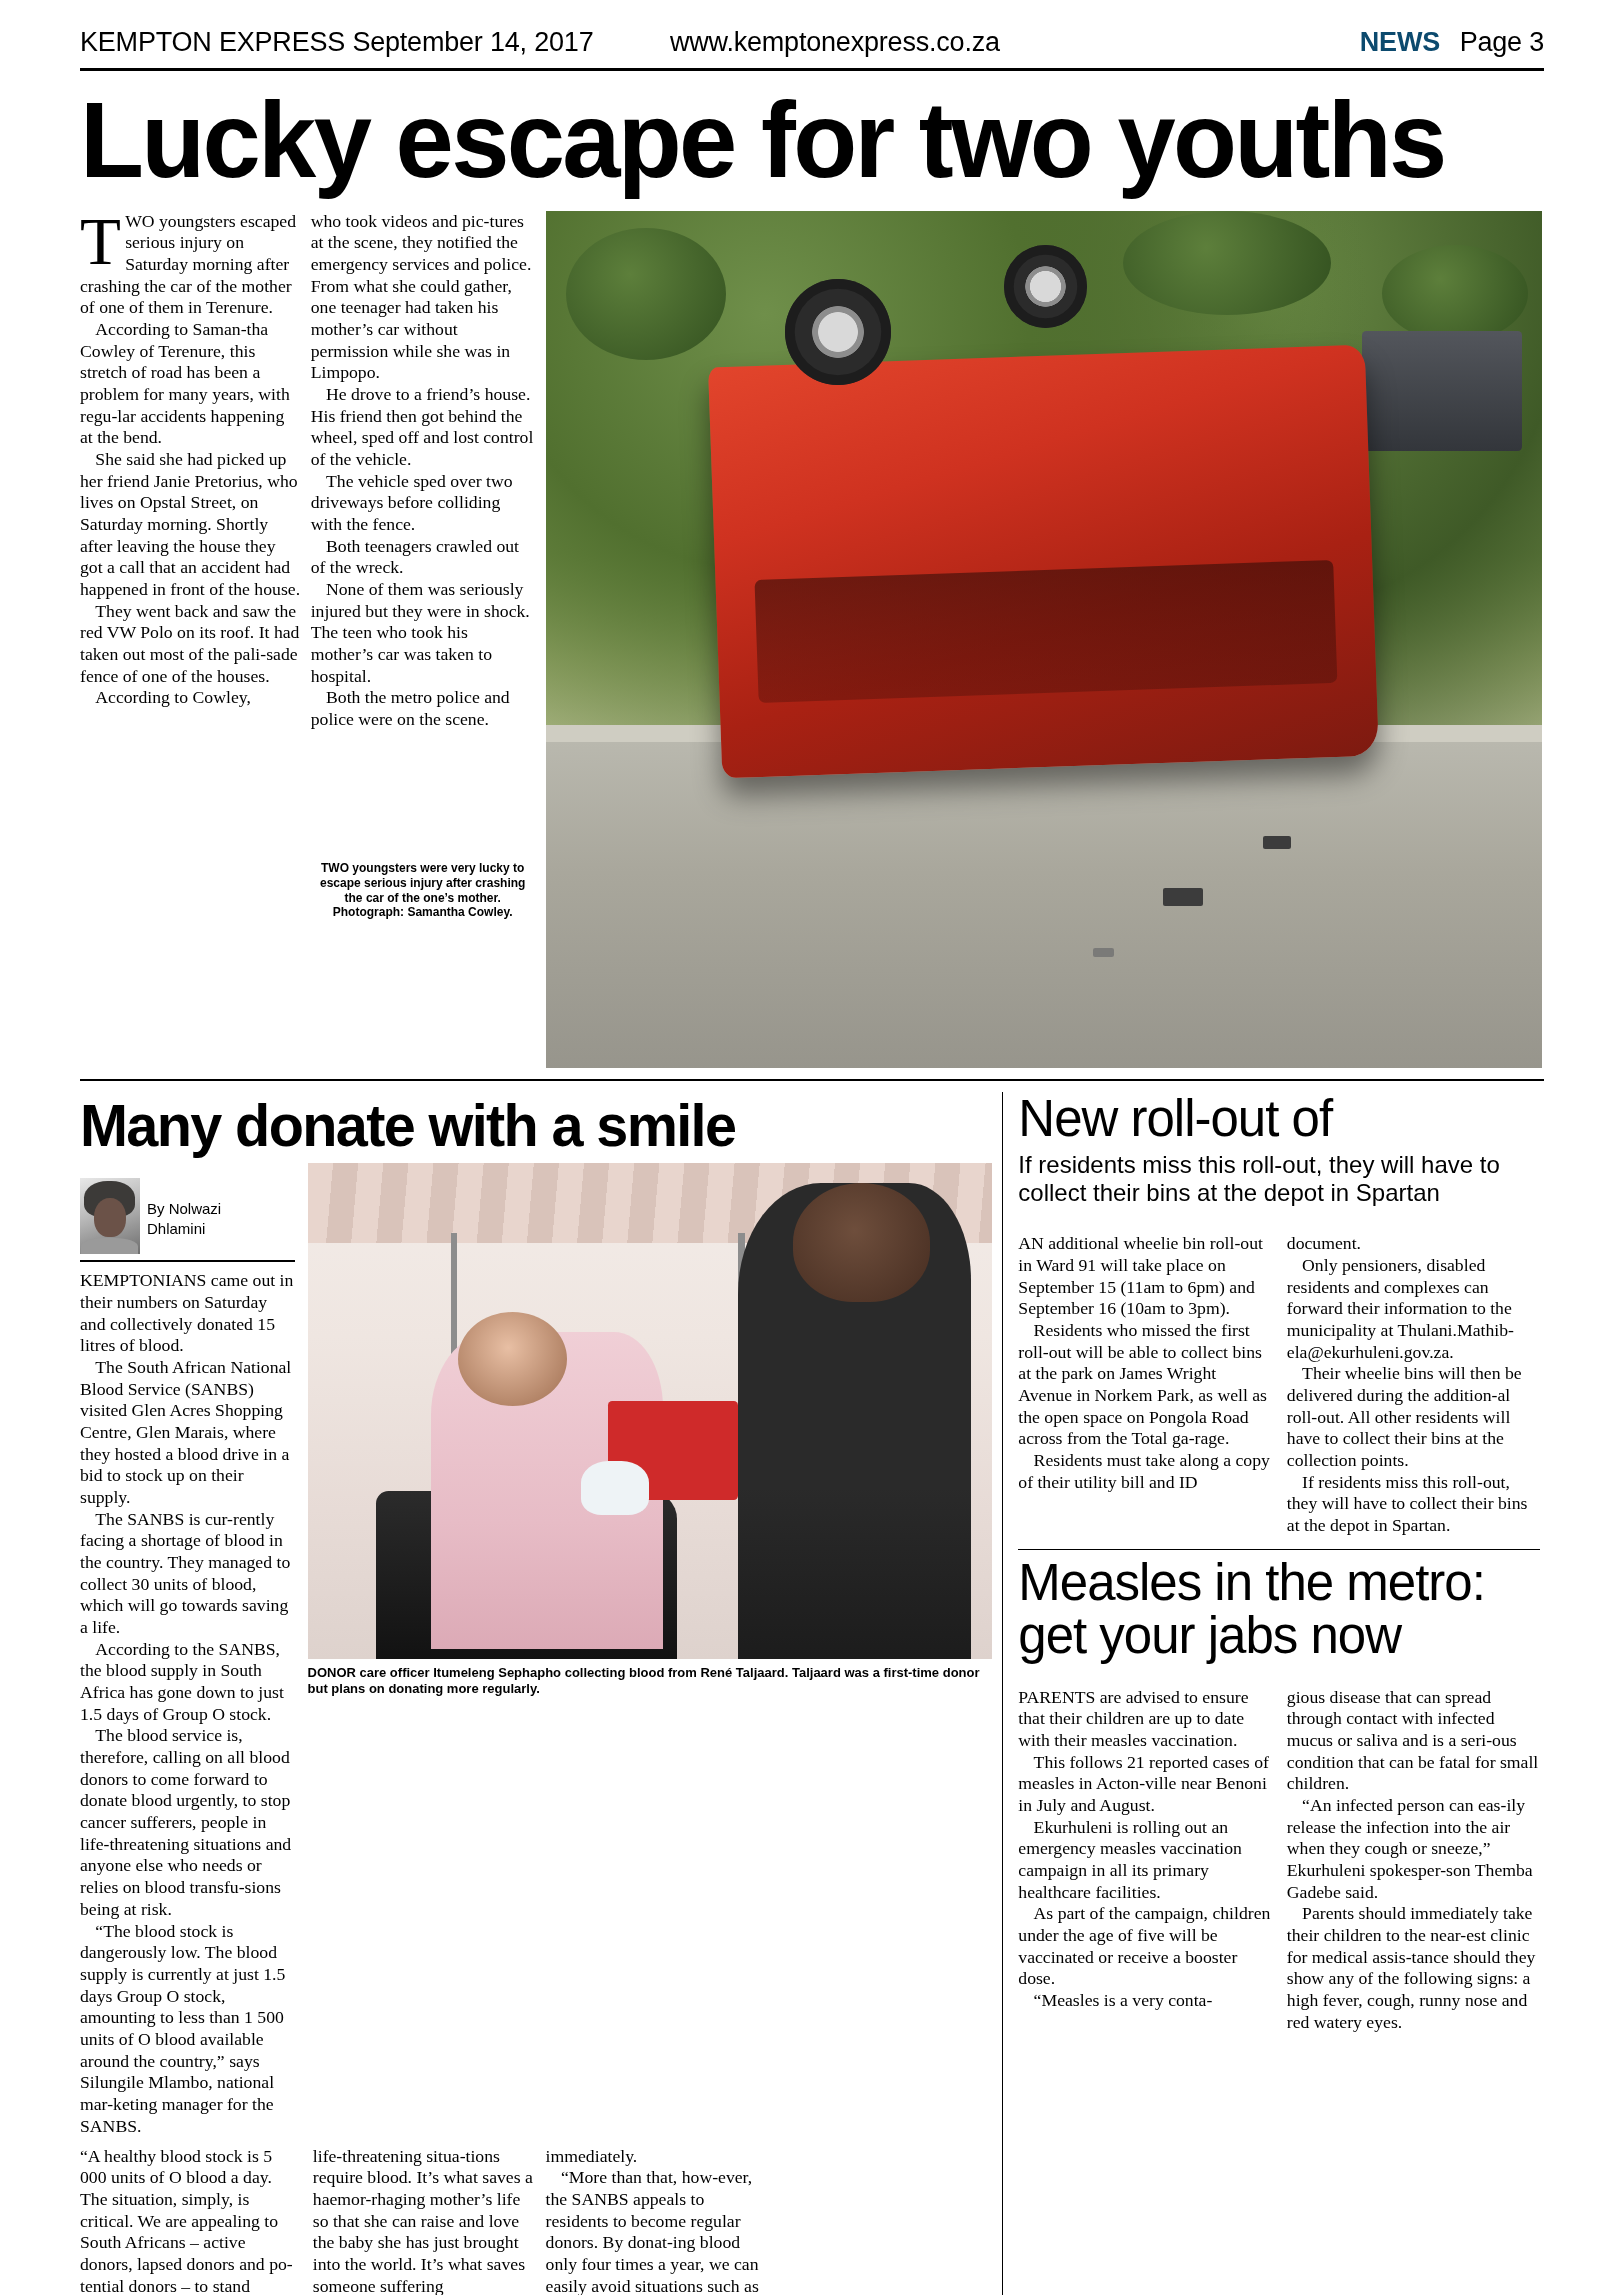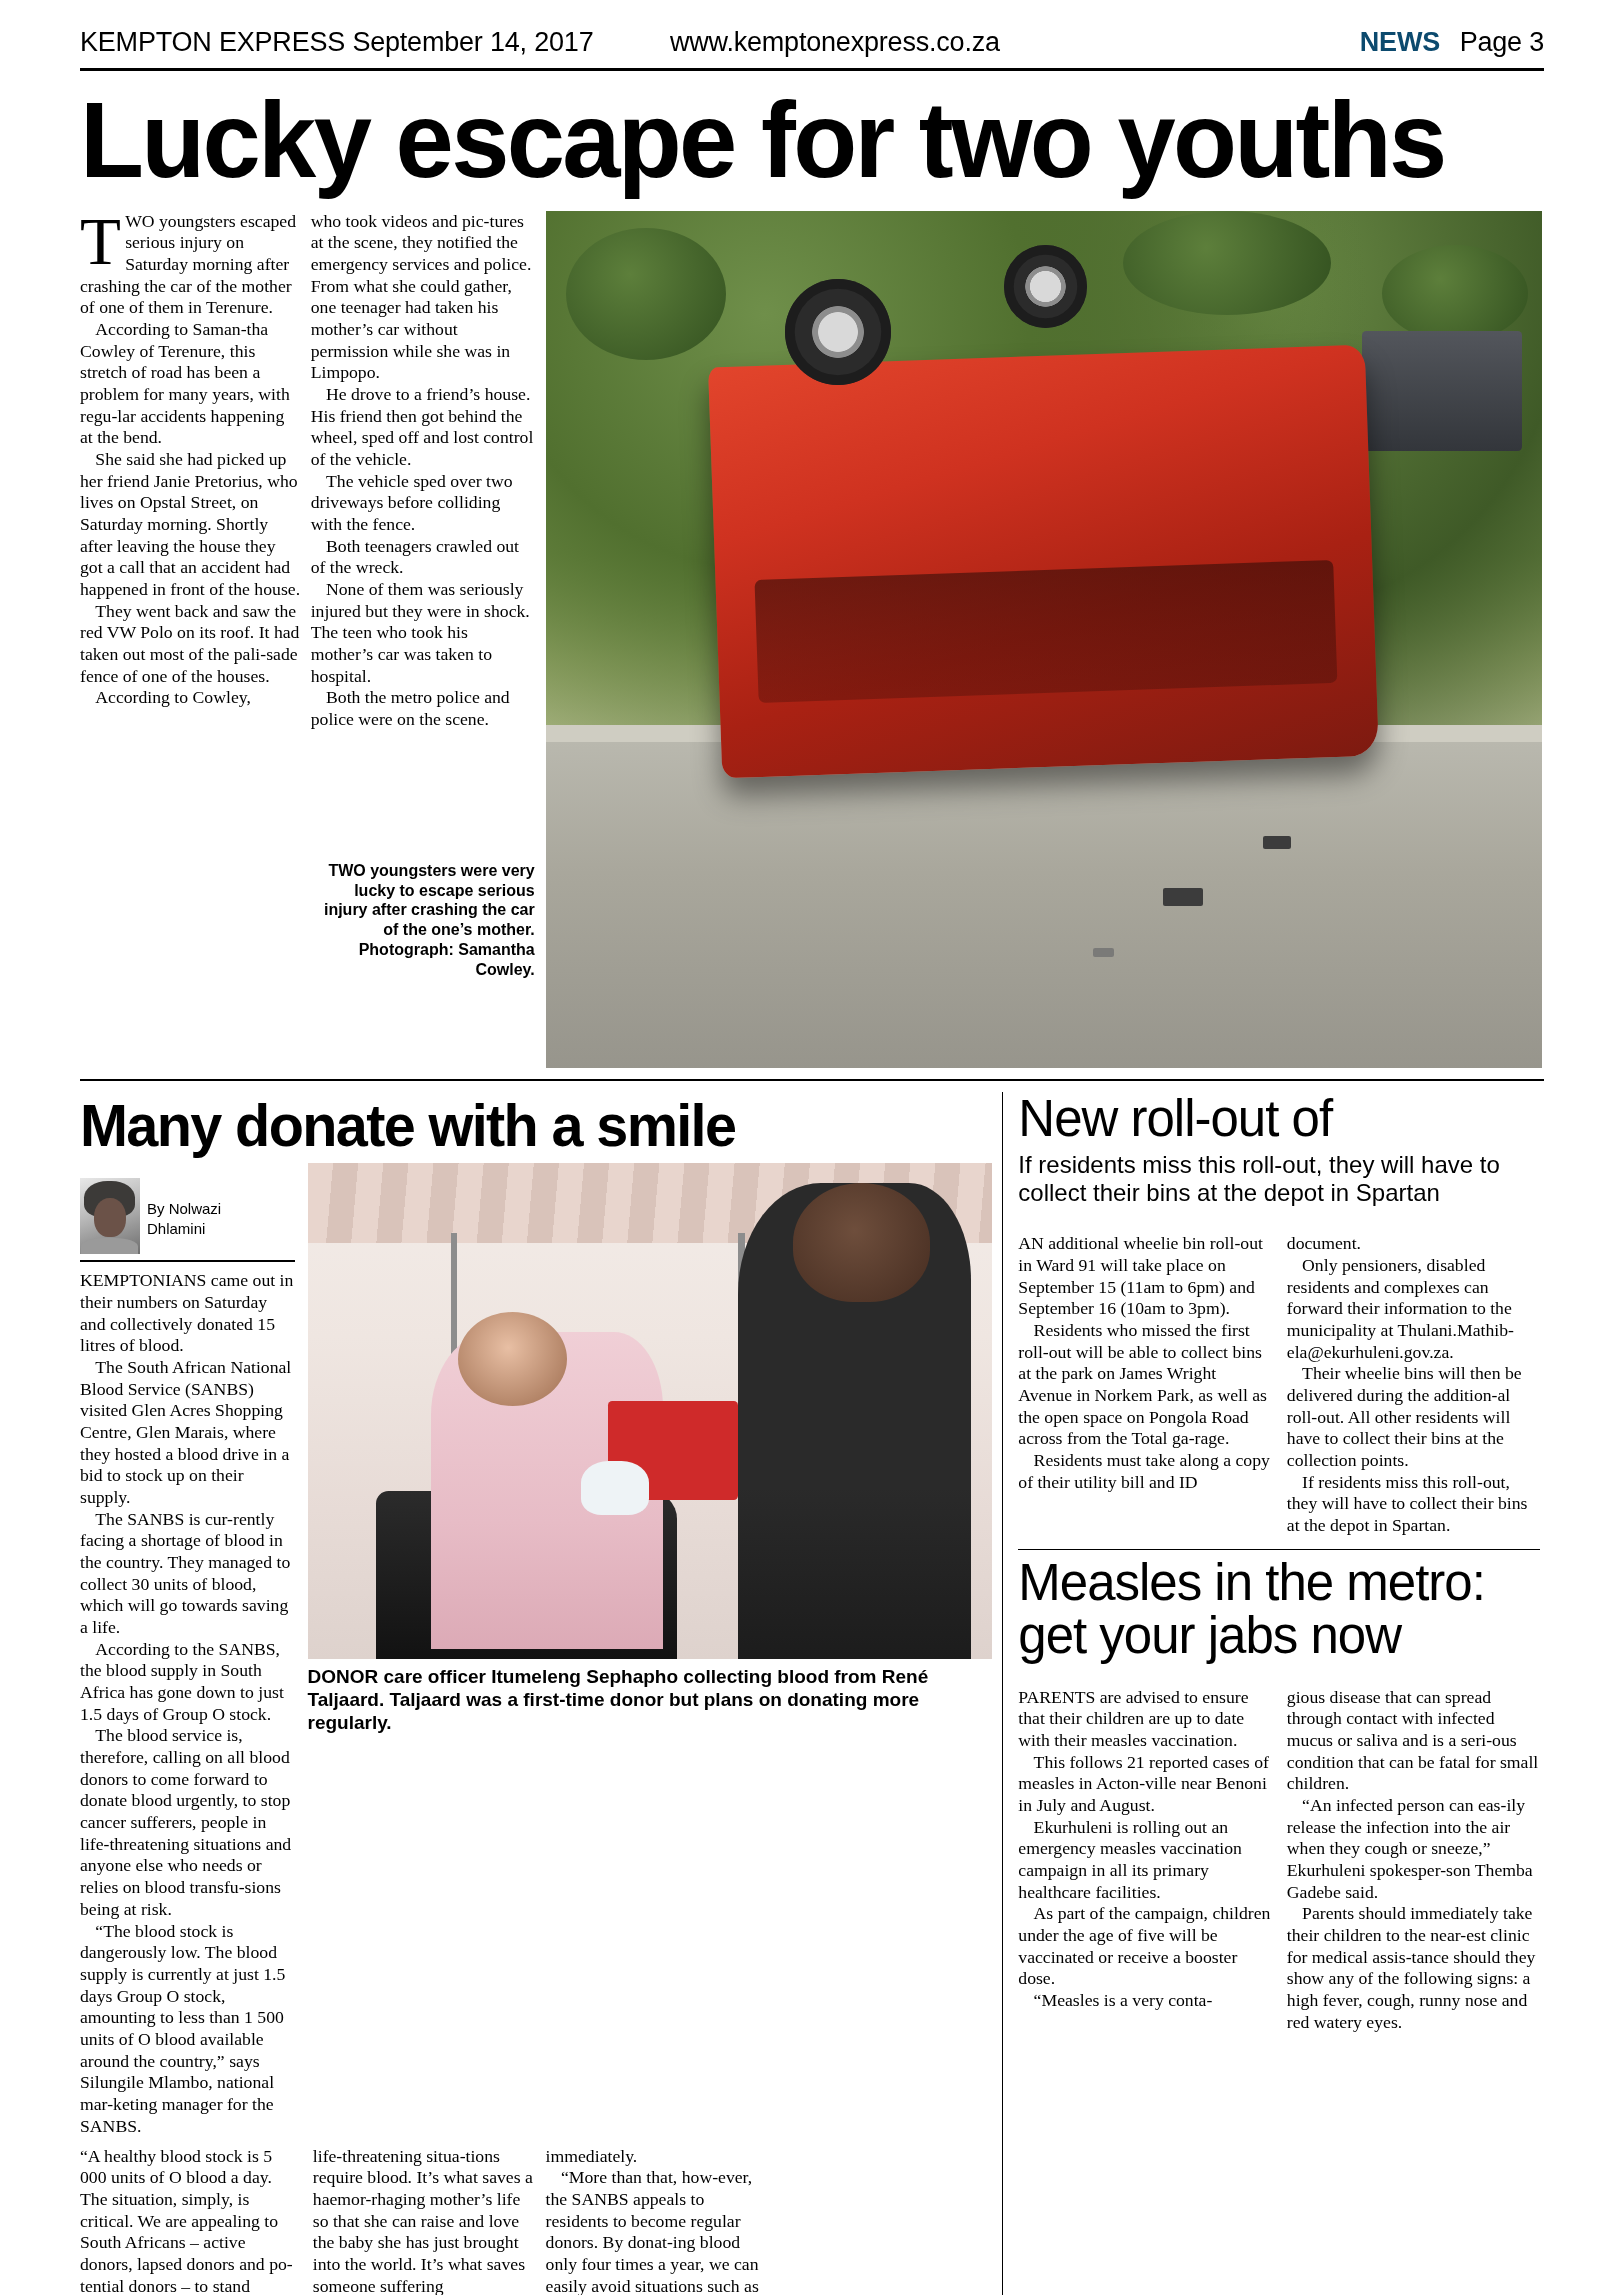--- a/index.html
+++ b/index.html
@@ -84,22 +84,22 @@
     background:#fff;
   }
   .promo-text {
     flex:1; padding-left: 6.2px; font-family: "Liberation Sans", sans-serif;
     font-size: 13.5px; line-height: 1.22; border-bottom: 2.1px solid #1a6cb0;
   }
   .promo-text .url { color:#1a6cb0; font-weight: bold; font-size:14px; letter-spacing:-0.1px;}
 
   .photo-caption {
     font-family: "Liberation Sans", sans-serif;
-    font-weight: bold; font-size: 16px; line-height: 1.24;
-    text-align: right;
+    font-weight: bold; font-size: 12px; line-height: 1.24;
+    text-align: center;
   }
 
   .rule-med { border-top: 2.8px solid #000; }
   .rule-thin { border-top: 1.4px solid #000; }
 
   
   .mid { display: flex; margin-top: 11px; }
   .mid-left { width: 923px; padding-right: 14px; border-right: 1.4px solid #000; }
   .mid-right { width: 537px; padding-left: 15.3px; }
 
@@ -145,21 +145,21 @@
   }
   .byline-rule { border-top: 2.1px solid #000; width: 215px; margin-top: 5.6px; }
 
   
   .mid-cols { display: flex; margin-top: 8.3px; }
   .mc1 { width: 215px; margin-right: 12.5px; }
   .mid-photo { width: 684px; height: 496px; position: relative; overflow: hidden; }
 
   .cap-bold {
     font-family: "Liberation Sans", sans-serif;
-    font-weight: bold; font-size: 19px; line-height: 1.23;
+    font-weight: bold; font-size: 13px; line-height: 1.23;
     margin-top: 5.6px;
   }
 
   .lower-cols { display:flex; margin-top: 8.3px; }
   .lower-cols .lc { width: 221px; margin-right: 11.8px; }
   .lower-cols .lc:last-child { margin-right:0; }
 
   
   .right-cols { display:flex; margin-top: 26px; }
   .right-cols .rc { width: 257px; margin-right: 15.3px; }

